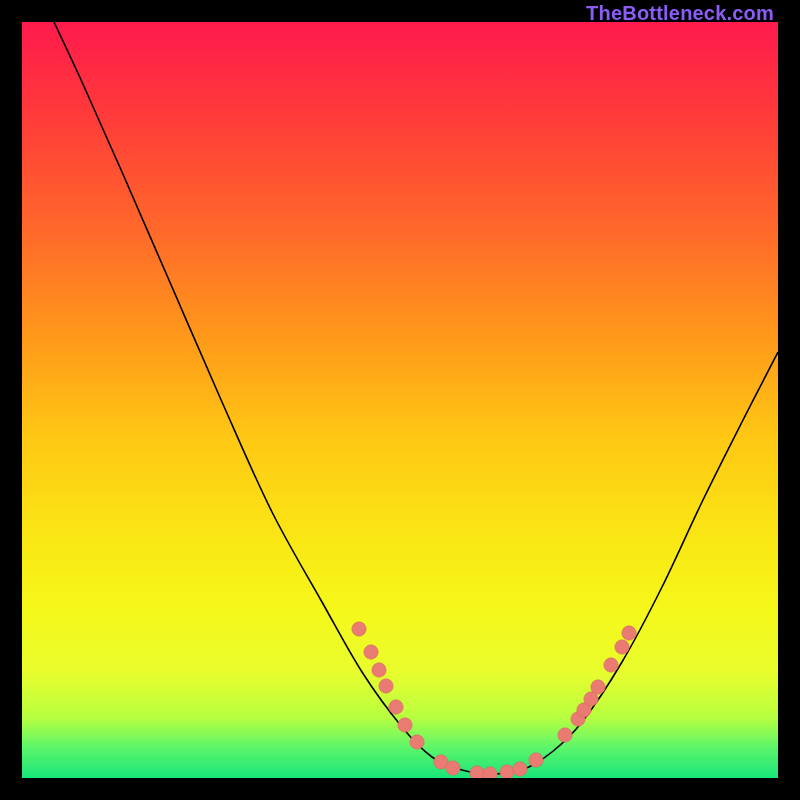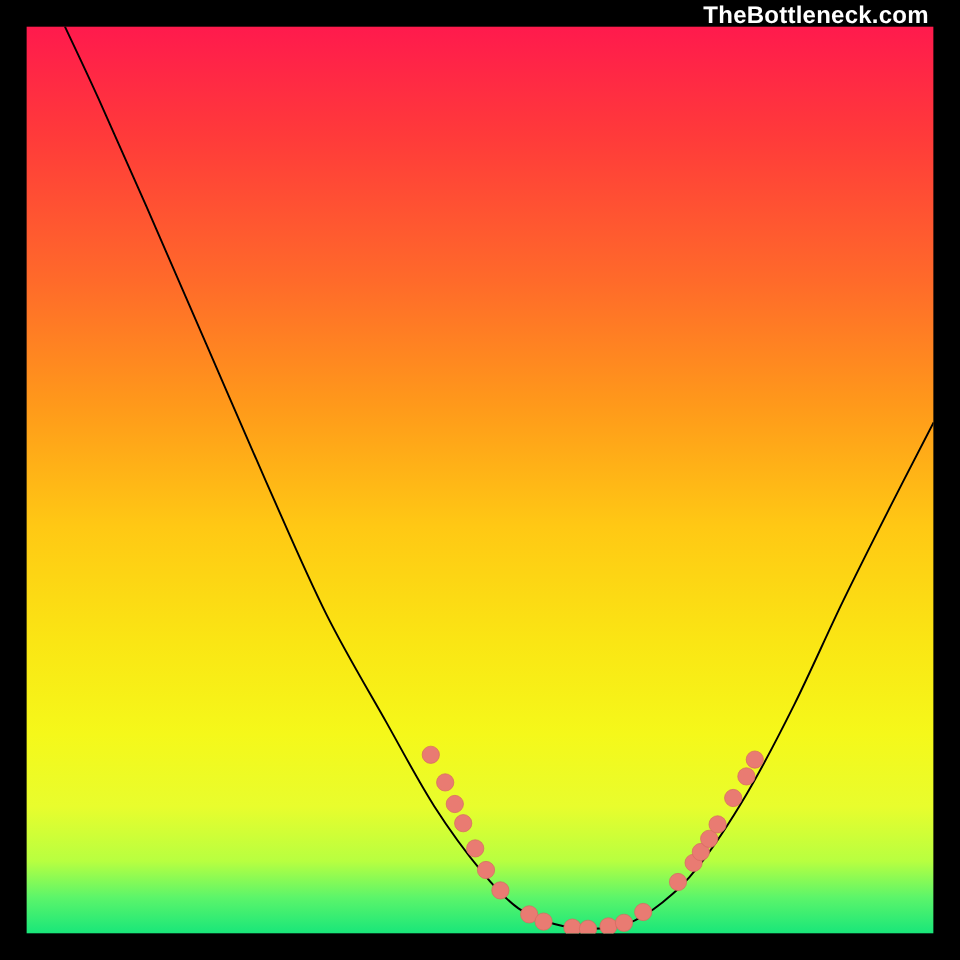--- a/index.html
+++ b/index.html
@@ -32,21 +32,21 @@
       #e8fd2d 86%,
       #b8ff40 92%,
       #5cf56a 96%,
       #18e67a 100%
     );
   }
   .watermark {
     position: absolute;
     top: 2px;
     right: 26px;
-    color: #ffffff;
+    color: #8b5cf6;
     font-family: Arial, Helvetica, sans-serif;
     font-size: 20px;
     font-weight: bold;
     letter-spacing: 0.2px;
     user-select: none;
   }
   svg.curve {
     position: absolute;
     inset: 0;
     width: 100%;

